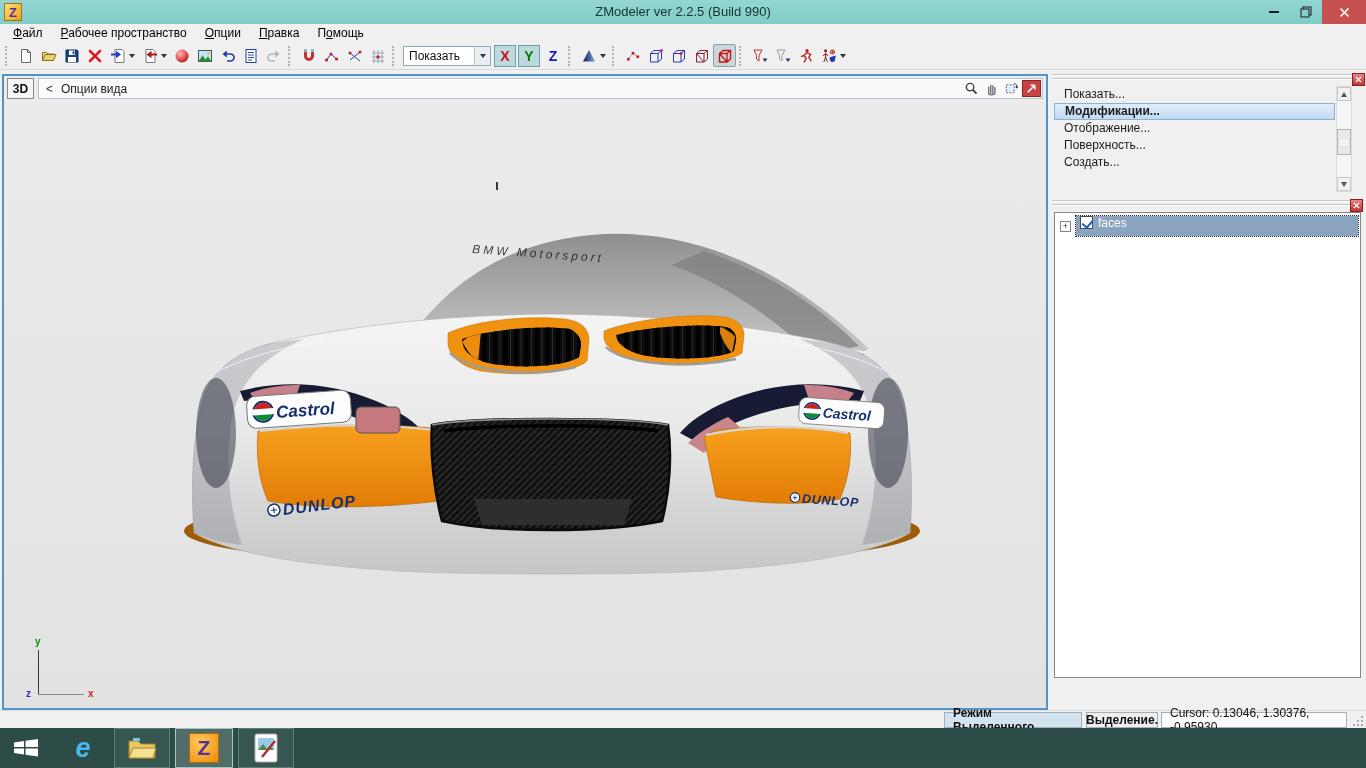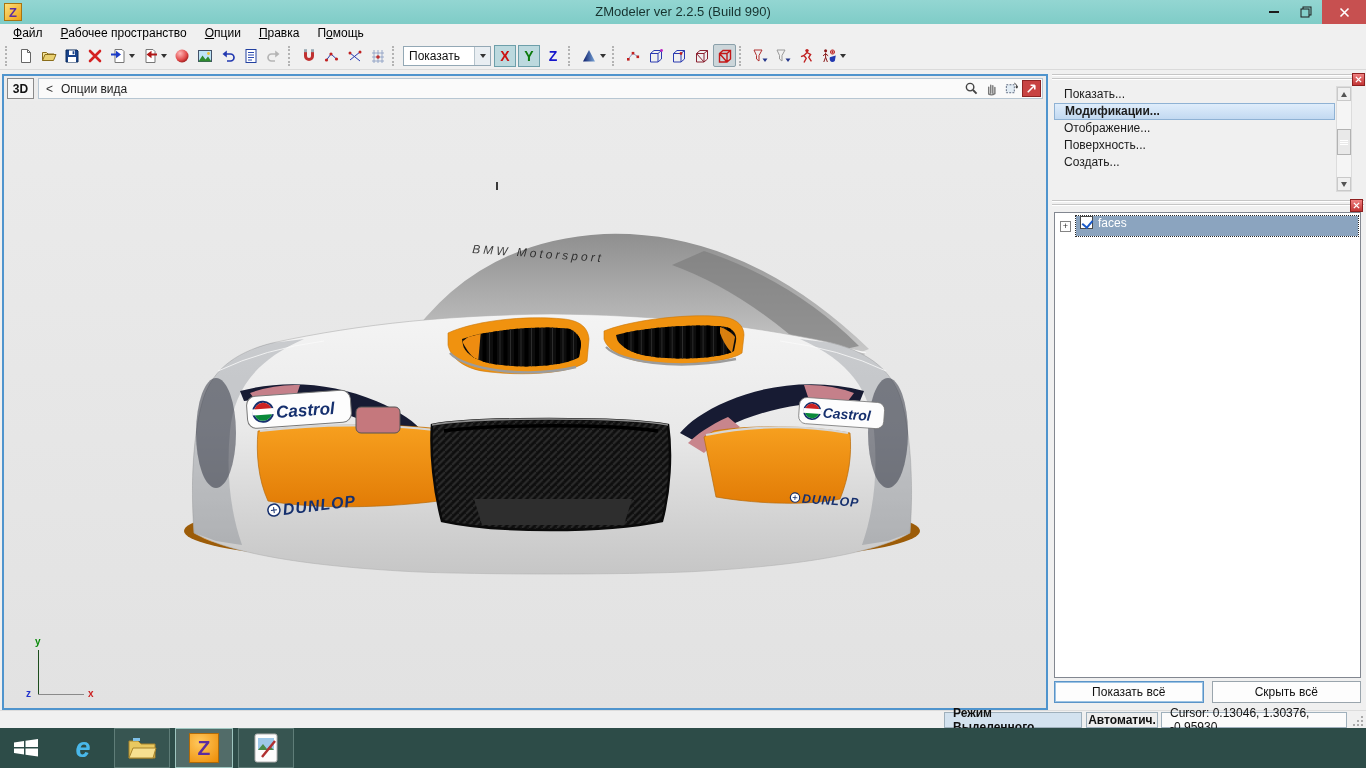--- a/index.html
+++ b/index.html
@@ -543,30 +543,26 @@
       </span>
     <div id="tree-area">
       <div id="tree-row">
         <span id="tree-expand">+</span>
         <span id="tree-sel">
           <span id="tree-check"></span>
           <span id="tree-label">faces</span>
         </span>
       </div>
     </div>
-    <div id="panel-btns">
-      <span class="pbtn focus">Показать всё</span>
-      <span class="pbtn">Скрыть всё</span>
-    </div>
   </div>
 </div>
 
 <div id="statusbar" class="abs">
   <span class="sbox" id="sb-mode">Режим Выделенного</span>
-  <span class="sbox" id="sb-auto">Автоматич.</span>
+  <span class="sbox" id="sb-auto">Выделение.</span>
   <span class="sbox" id="sb-cursor">Cursor: 0.13046, 1.30376, -0.95930</span>
   <span class="abs" id="sb-grip"></span>
 </div>
 
 <div id="taskbar" class="abs">
   <div class="tkbtn" id="tk-start">
     <svg width="26" height="22" viewBox="0 0 26 22">
       <path d="M1 5.5L11 4v6H1z" fill="#fff"></path>
         <path d="M12.5 3.8L25 2v8H12.5z" fill="#fff"></path>
       <path d="M1 11.5h10v6L1 16z" fill="#fff"></path>

